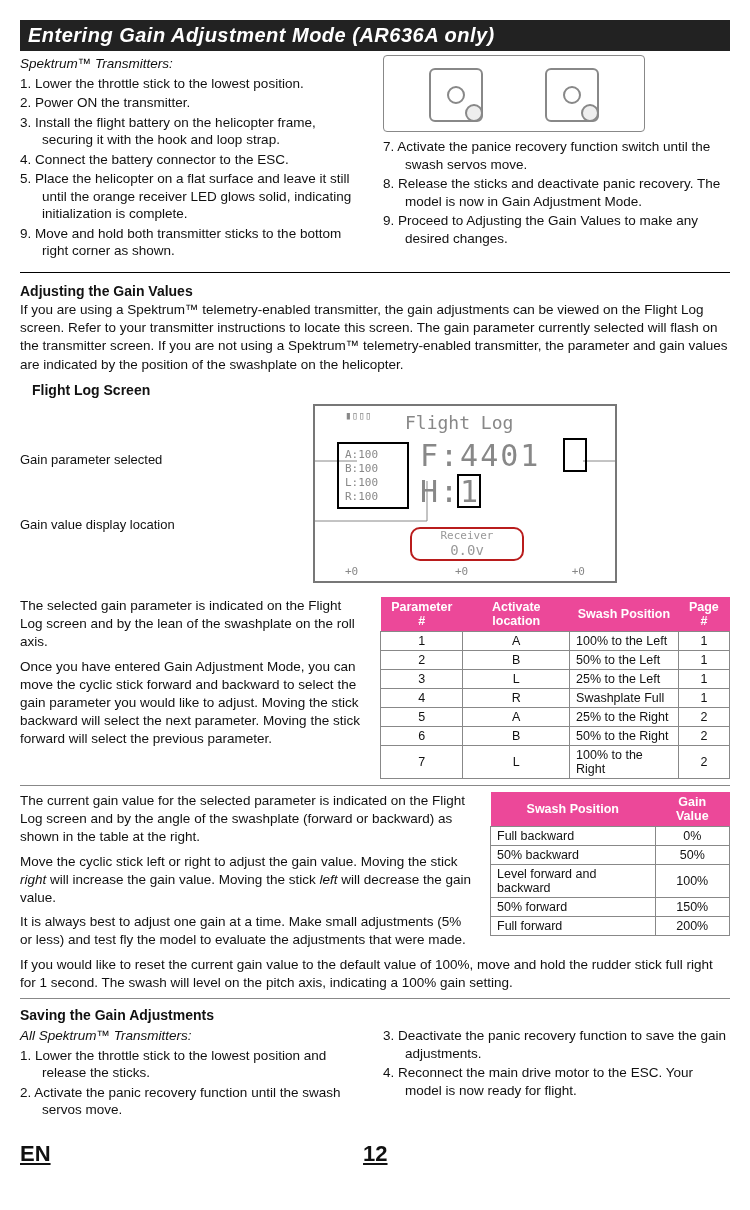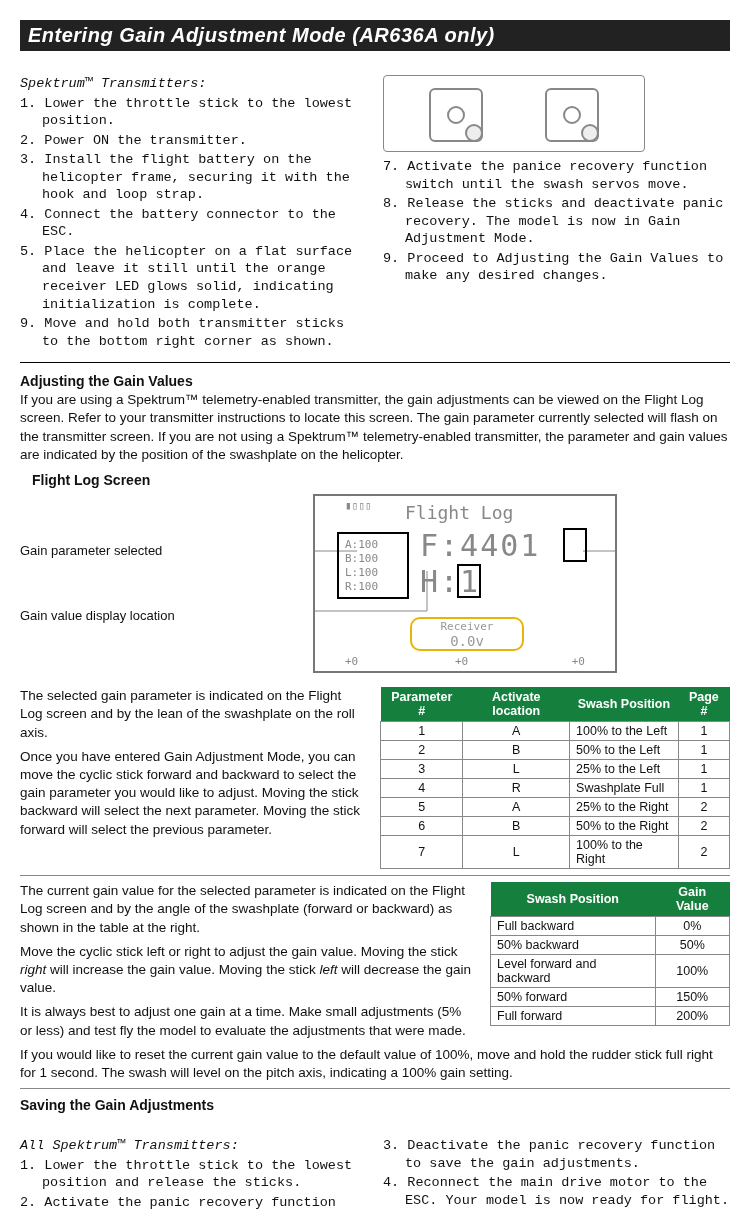--- a/index.html
+++ b/index.html
@@ -1,33 +1,33 @@
 <!DOCTYPE html>
 <html><head>
 <meta charset="utf-8">
 <style>
   body { font-family: Arial, Helvetica, sans-serif; width:750px; margin:0; padding:20px; box-sizing:border-box; color:#111; }
   .title-bar { background:#222; color:#fff; font-weight:bold; font-style:italic; font-size:20px; padding:4px 8px; letter-spacing:0.5px; }
-  .cols { display:flex; gap:16px; margin-top:24px;font-family:Liberation Mono, monospace; }
+  .cols { display:flex; gap:16px; margin-top:4px; }
   .col { flex:1; font-size:13.5px; line-height:1.3; }
   p { margin:0 0 2px 0; }
   .subhead { font-weight:bold; font-size:14px; margin-top:8px; }
   .rule { border:none; border-top:1px solid #000; margin:10px 0; }
   .thin-rule { border:none; border-top:1px solid #888; margin:6px 0; }
   .para { font-size:13.5px; line-height:1.35; margin-bottom:6px; }
   .indent { padding-left:22px; text-indent:-22px; }
   .italic { font-style:italic; }
   table { border-collapse:collapse; font-size:12.5px; }
-  th { background:#15803d; color:#fff; font-weight:bold; padding:3px 6px; text-align:center; }
+  th { background:#ec4899; color:#fff; font-weight:bold; padding:3px 6px; text-align:center; }
   td { border:1px solid #888; padding:2px 6px; text-align:center; }
   td.l { text-align:left; }
   .flex-row { display:flex; gap:16px; align-items:flex-start; }
   .diagram { border:2px solid #777; width:300px; height:175px; position:relative; margin:4px auto; background:#fff; font-family: monospace; }
   .diagram .inner { position:absolute; color:#888; font-size:11px; }
-  .receiver-box { border:2px solid #eab308; border-radius:10px; width:110px; height:30px; position:absolute; bottom:20px; left:95px; font-family:monospace; color:#999; display:flex; flex-direction:column; align-items:center; justify-content:center; font-size:11px; }
+  .receiver-box { border:2px solid #b91c1c; border-radius:10px; width:110px; height:30px; position:absolute; bottom:20px; left:95px; font-family:monospace; color:#999; display:flex; flex-direction:column; align-items:center; justify-content:center; font-size:11px; }
   .hl-page { position:absolute; border:2px solid #000; }
   .callout { font-size:13px; }
   .footer { display:flex; justify-content:space-between; font-size:22px; font-weight:bold; margin-top:20px;text-decoration:underline; }
   .tx-box { border:1px solid #888; border-radius:4px; width:260px; height:75px; position:relative; }
   .stick { position:absolute; width:50px; height:50px; border:2px solid #888; border-radius:6px; top:12px; display:flex; align-items:center; justify-content:center; }
   .stick::before { content:""; width:14px; height:14px; border:2px solid #888; border-radius:50%; background:#fff; }
   .stick .pos { position:absolute; width:14px; height:14px; border:2px solid #888; border-radius:50%; background:#eee; }
   .leader { stroke:#888; stroke-width:1; fill:none; }
 </style>
 </head>

